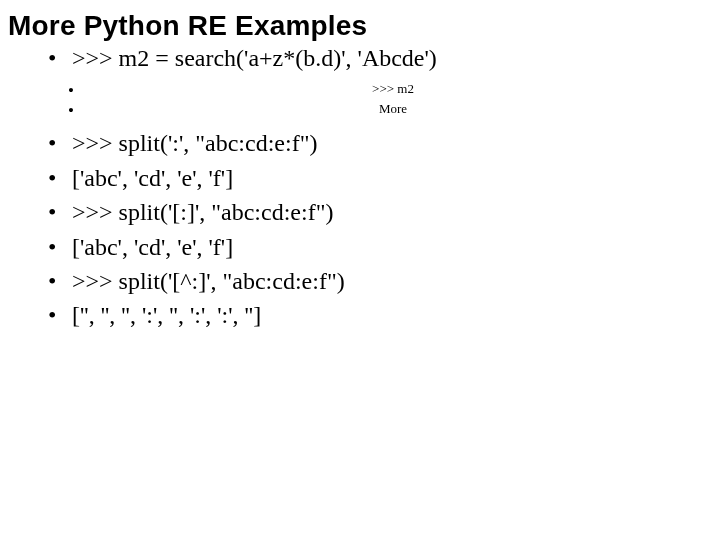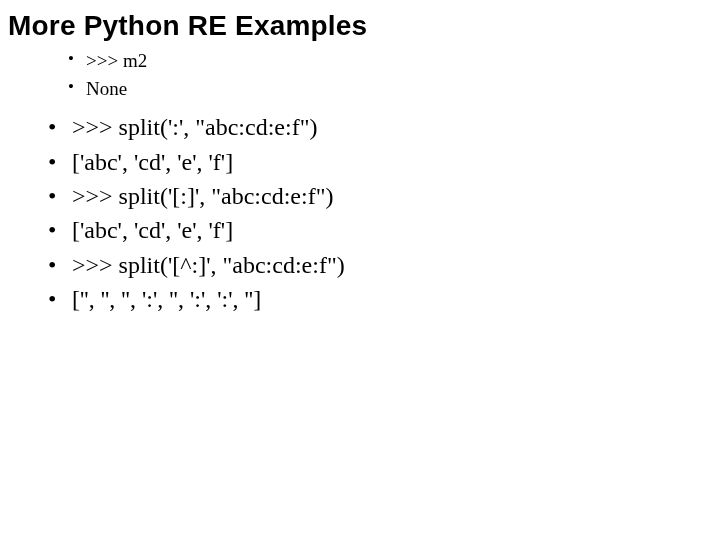--- a/index.html
+++ b/index.html
@@ -41,42 +41,46 @@
     left: 0;
     top: 0;
     font-size: 24px;
   }
 
   
   .lvl2 { margin: 6px 0 10px 60px; }
   .lvl2 > li {
     position: relative;
     padding-left: 18px;
-    font-size: 19px;
+    font-size: 13px;
     line-height: 1.35;
     margin-bottom: 2px;
+    text-align: center;
   }
   .lvl2 > li::before {
     content: "•";
     position: absolute;
     left: 0;
     top: 0;
     font-size: 17px;
   }
 </style>
 </head>
 <body>
 
 <div class="slide">
   <h1 class="title">More Python RE Examples</h1>
 
+  <ul class="lvl1">
+    <li>&gt;&gt;&gt; m2 = search('a+z*(b.d)', 'Abcde')</li>
+  </ul>
 
   <ul class="lvl2">
     <li>&gt;&gt;&gt; m2</li>
-    <li>None</li>
+    <li>More</li>
   </ul>
 
   <ul class="lvl1">
     <li>&gt;&gt;&gt; split(':', "abc:cd:e:f")</li>
     <li>['abc', 'cd', 'e', 'f']</li>
     <li>&gt;&gt;&gt; split('[:]', "abc:cd:e:f")</li>
     <li>['abc', 'cd', 'e', 'f']</li>
     <li>&gt;&gt;&gt; split('[^:]', "abc:cd:e:f")</li>
     <li>['', '', '', ':', '', ':', ':', '']</li>
   </ul>

